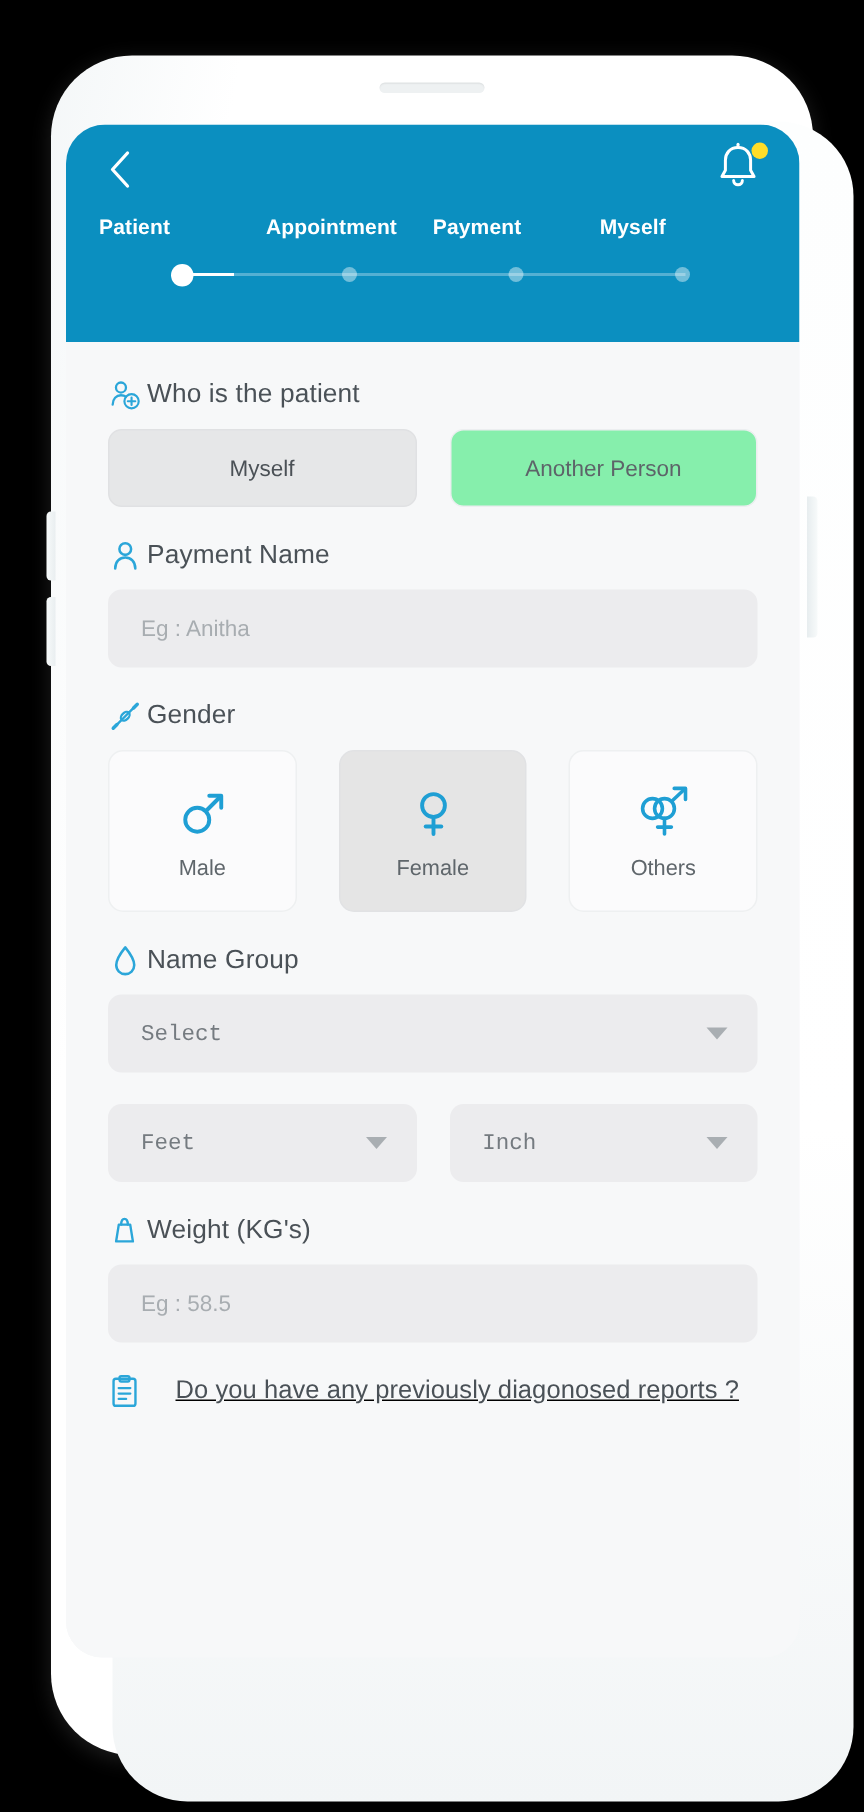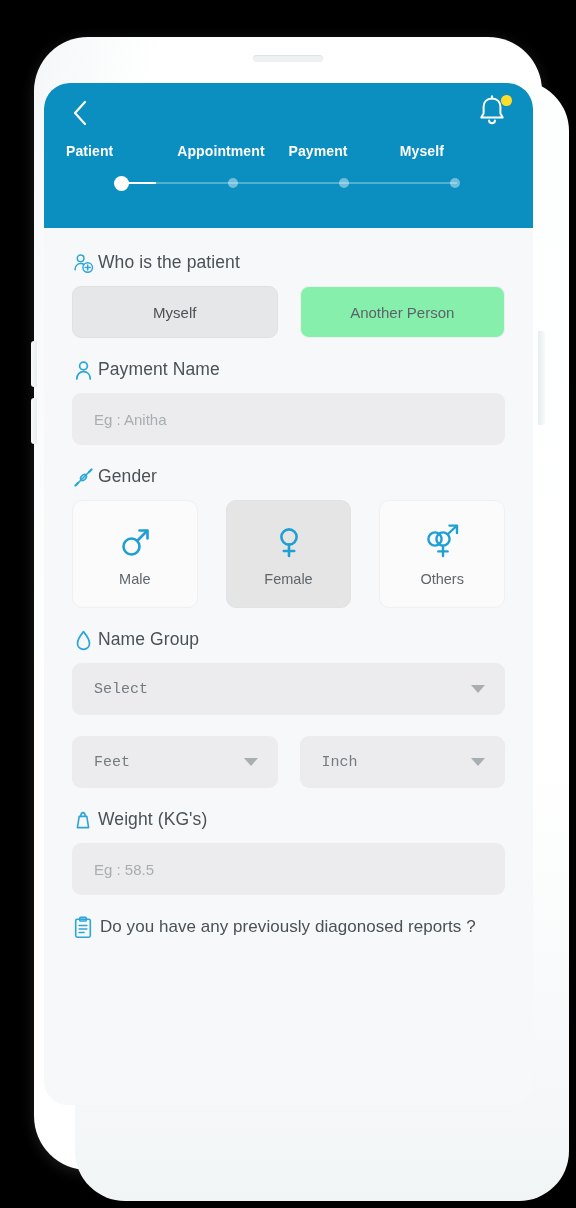--- a/index.html
+++ b/index.html
@@ -267,23 +267,24 @@
     border-right: 7px solid transparent;
     border-top: 8px solid #a9aeb2;
   }
   .select-row { display: flex; gap: 22px; }
   .select-row > .select-box { flex: 1; }
 
   
   #report-question-row {
     display: flex;
     align-items: center;
-    gap: 6px;
+    gap: 23px;
     margin-top: 4px;
     cursor: pointer;
+    text-decoration: underline;
   }
   #report-question-text {
     font-size: 17px;
     color: #4a5157;
     letter-spacing: 0.05px;
   }
 </style>
 </head>
 <body>
 

